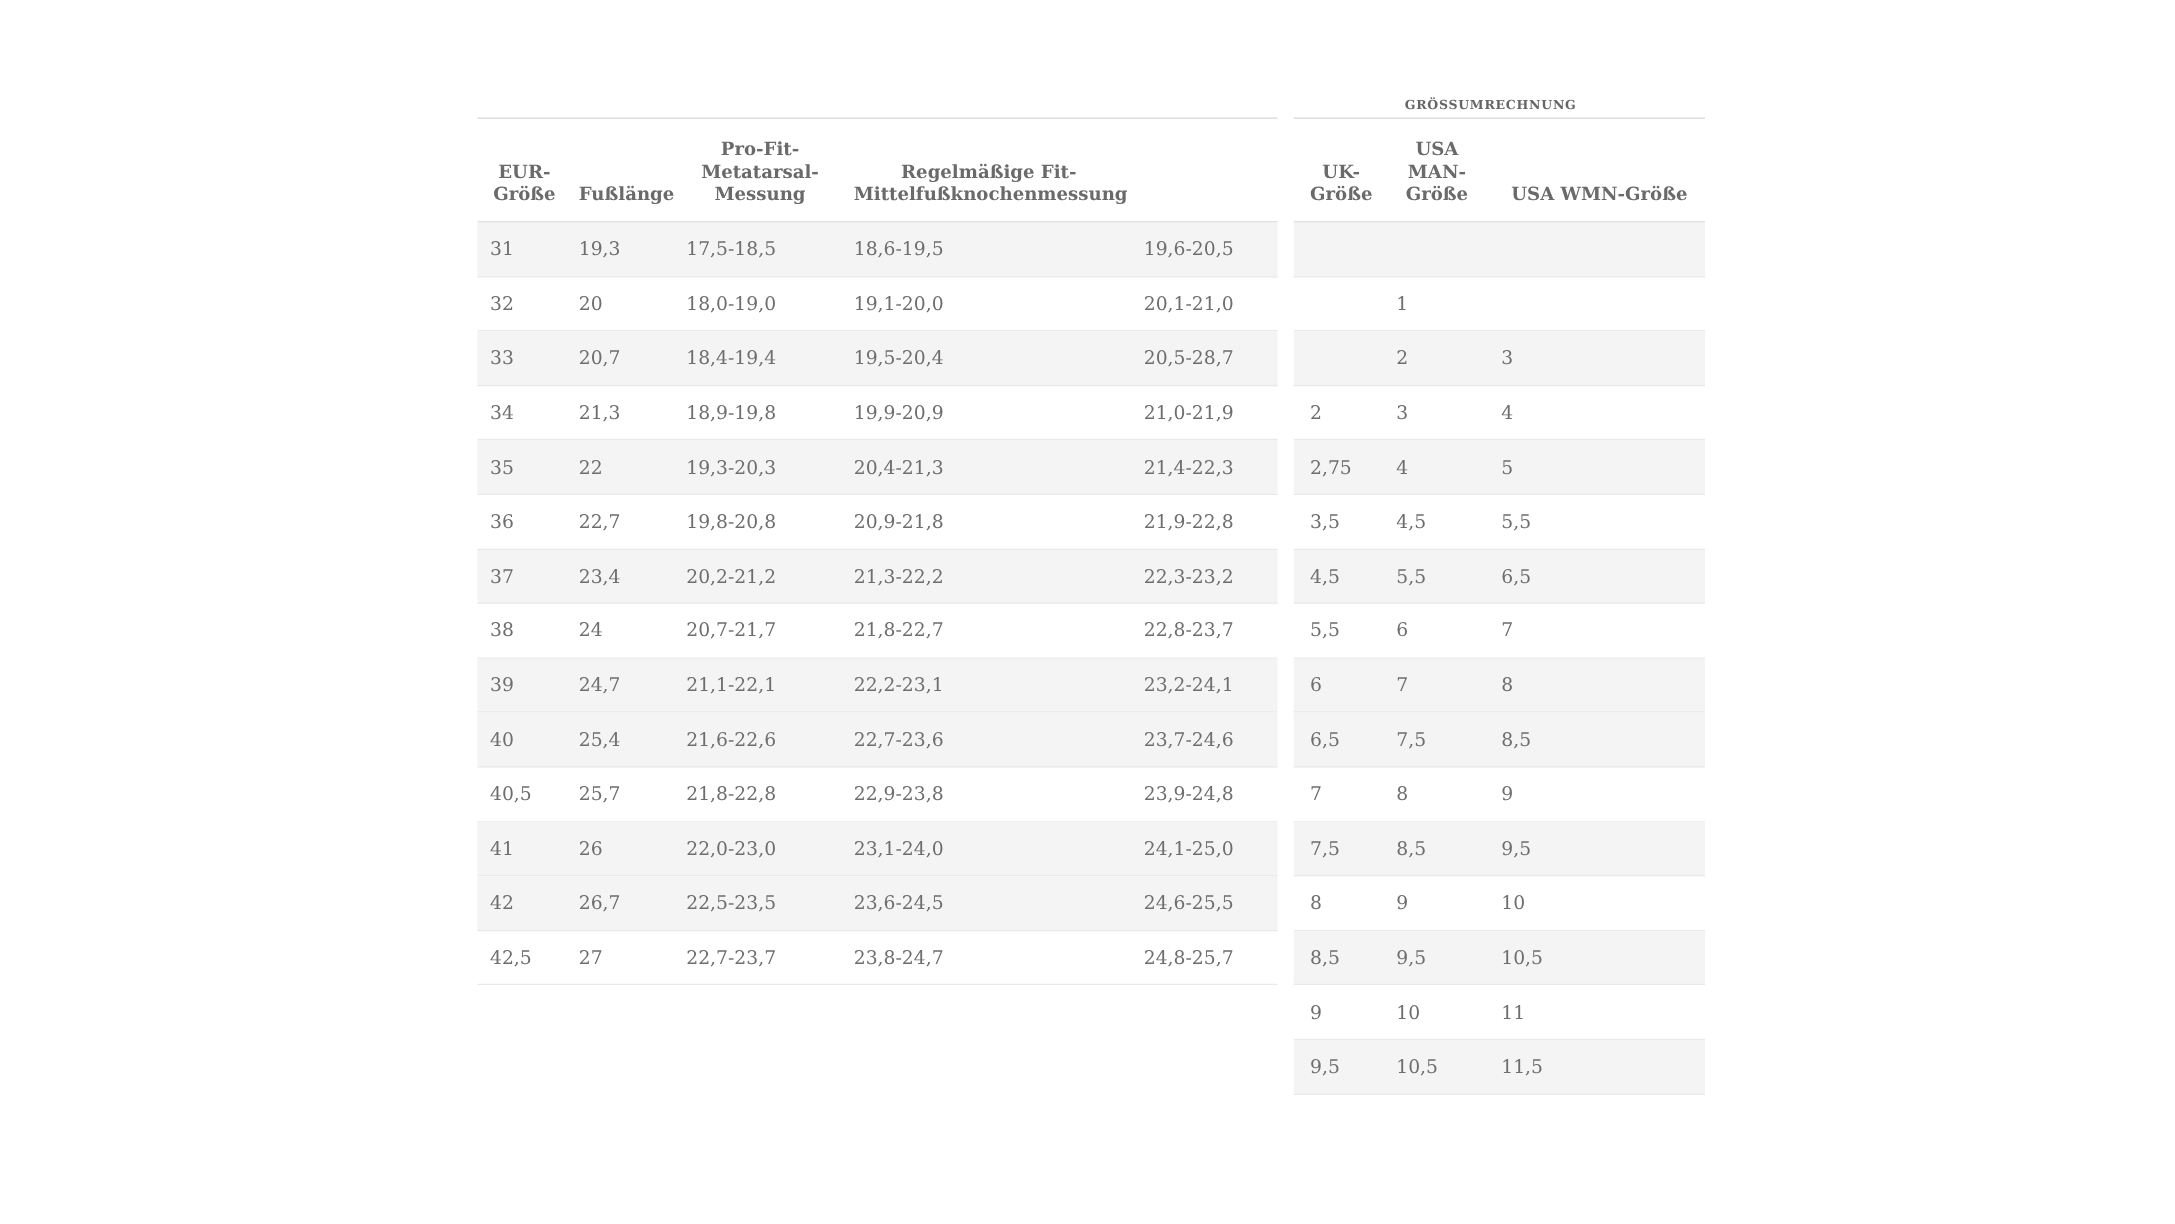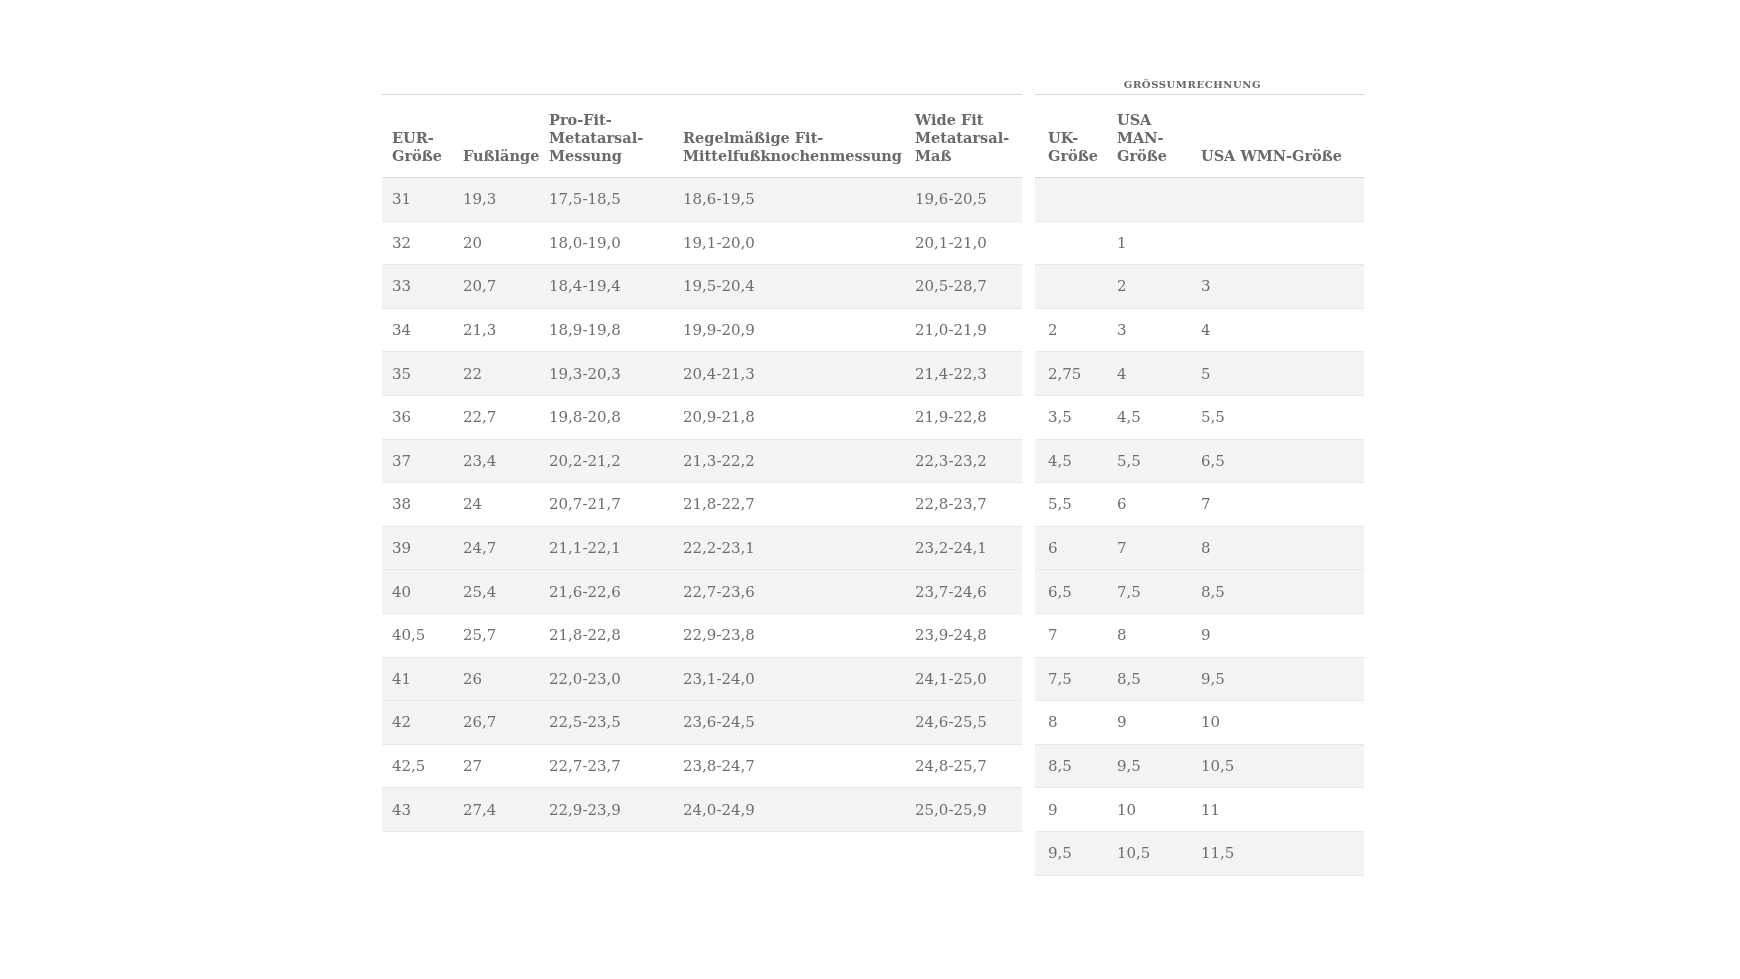--- a/index.html
+++ b/index.html
@@ -38,20 +38,21 @@
     border-bottom: 1px solid var(--table-border, #d8d8d8);
     height: 82px;
     align-items: end;
   }
   .hcell {
     padding: 0 6px 12px var(--pad, 10px);
     font-weight: bold;
     font-size: 14.5px;
     line-height: 18px;
     color: #6a6a6a;
+    text-align: center;
   }
   .tbody .row {
     display: grid;
     grid-template-columns: var(--cols);
     height: 43.6px;
     align-items: center;
     border-bottom: 1px solid var(--row-border, #e9e9e9);
     box-sizing: border-box;
   }
   .tbody .row.stripe {
@@ -81,21 +82,20 @@
 <body style="--stripe: #f4f4f4; --row-border: #e9e9e9; --table-border: #d8d8d8; --text: #6e6e6e;">
 
 <div class="page-title">GRÖSSUMRECHNUNG</div>
 
 <div class="size-table" id="left-table">
   <div class="thead">
     <div class="hcell">EUR-Größe</div>
     <div class="hcell">Fußlänge</div>
     <div class="hcell">Pro-Fit-Metatarsal-Messung</div>
     <div class="hcell">Regelmäßige Fit-Mittelfußknochenmessung</div>
-    <div class="hcell">Wide Fit Metatarsal-Maß</div>
   </div>
   <div class="tbody">
       <div class="row stripe">
         <div class="cell">31</div>
         <div class="cell">19,3</div>
         <div class="cell">17,5-18,5</div>
         <div class="cell">18,6-19,5</div>
         <div class="cell">19,6-20,5</div>
       </div>
       <div class="row">
@@ -181,27 +181,20 @@
         <div class="cell">22,5-23,5</div>
         <div class="cell">23,6-24,5</div>
         <div class="cell">24,6-25,5</div>
       </div>
       <div class="row">
         <div class="cell">42,5</div>
         <div class="cell">27</div>
         <div class="cell">22,7-23,7</div>
         <div class="cell">23,8-24,7</div>
         <div class="cell">24,8-25,7</div>
-      </div>
-      <div class="row stripe">
-        <div class="cell">43</div>
-        <div class="cell">27,4</div>
-        <div class="cell">22,9-23,9</div>
-        <div class="cell">24,0-24,9</div>
-        <div class="cell">25,0-25,9</div>
       </div>
     </div>
 </div>
 
 <div class="size-table" id="right-table">
   <div class="thead">
     <div class="hcell">UK-Größe</div>
     <div class="hcell">USA MAN-Größe</div>
     <div class="hcell">USA WMN-Größe</div>
   </div>

